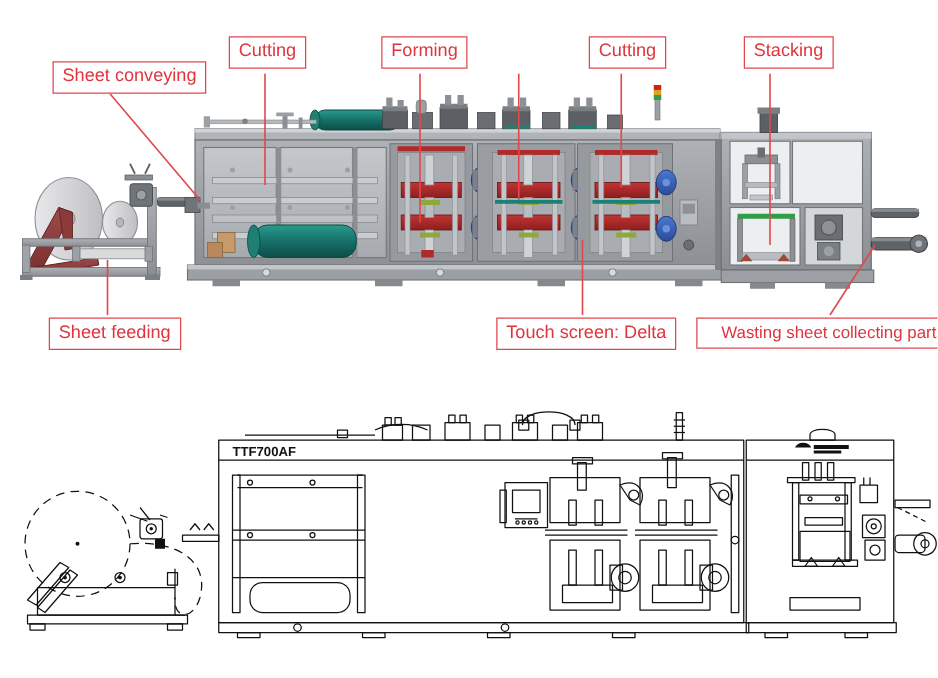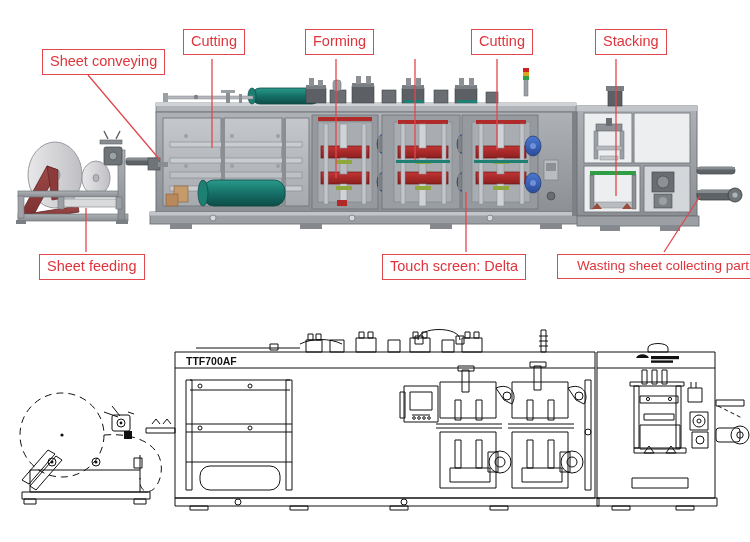--- a/index.html
+++ b/index.html
@@ -491,16 +491,16 @@
     <line x1="700" y1="196" x2="664" y2="252"></line>
   </g>
 </svg>
 
 <div class="lbl" style="left:14px;  top:49px;margin-left:28px;">Sheet conveying</div>
 <div class="lbl" style="left:183px; top:29px;">Cutting</div>
 <div class="lbl" style="left:305px; top:29px;">Forming</div>
 <div class="lbl" style="left:471px; top:29px;">Cutting</div>
 <div class="lbl" style="left:583px; top:29px;margin-left:12px;">Stacking</div>
 <div class="lbl" style="left:39px;  top:254px;">Sheet feeding</div>
-<div class="lbl" style="left:382px; top:254px;">Touch screen: Delta</div>
+<div class="lbl" style="left:397px; top:254px;">Touch screen: Delta</div>
 <div class="lbl small" style="left:557px; top:254px;">Wasting sheet collecting part</div>
 
 </div>
 
 </body></html>

